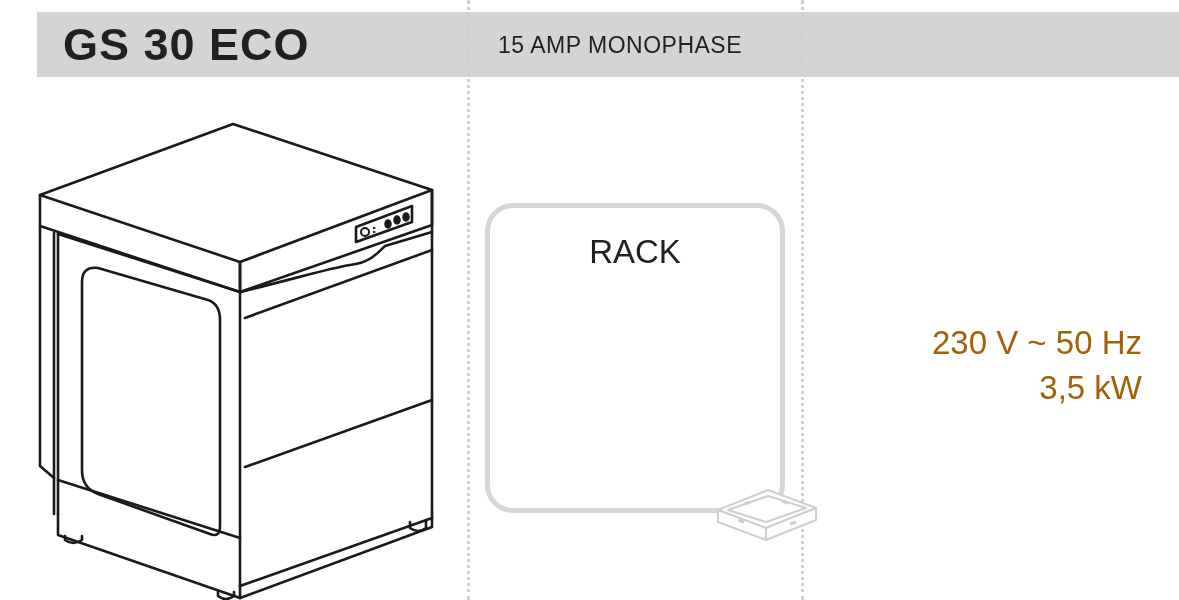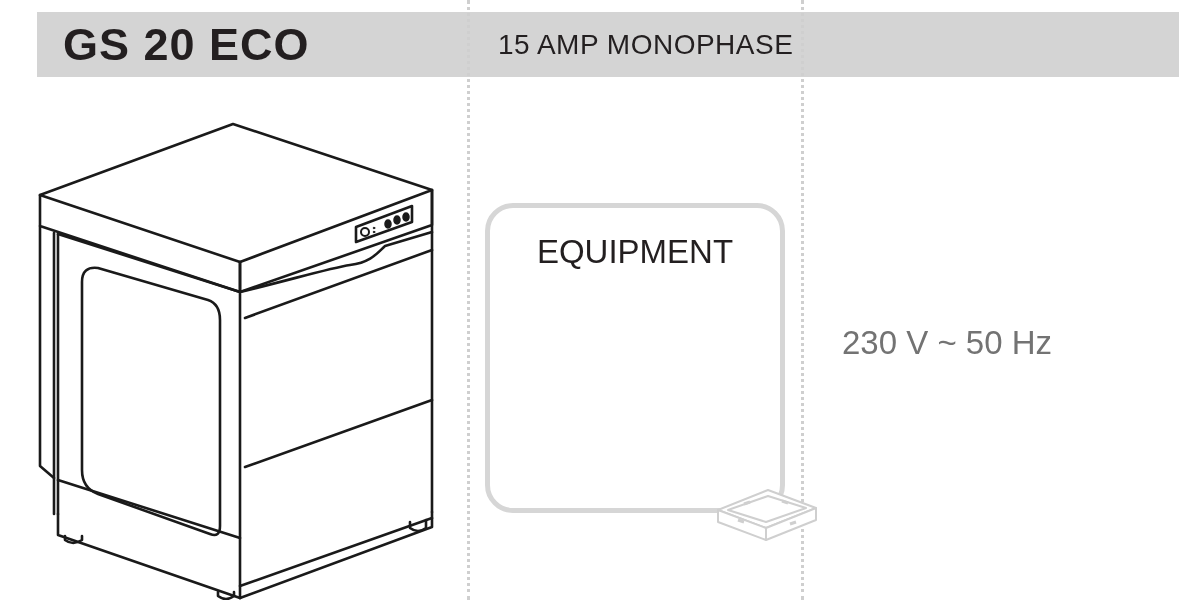--- a/index.html
+++ b/index.html
@@ -1,34 +1,34 @@
 <!DOCTYPE html>
 <html><head>
 <meta charset="utf-8">
 <style>
   html, body { margin:0; padding:0; background:#ffffff; }
   body { width:1179px; height:600px; position:relative; overflow:hidden; font-family:"Liberation Sans", sans-serif; color:#231f20; }
   .header-bar { position:absolute; left:37px; top:12px; width:1142px; height:65px; background:#d4d4d4; }
   .model-title { position:absolute; left:63px; top:14px; font-size:45px; font-weight:bold; line-height:62px; letter-spacing:1px; color:#231f20; }
-  .power-type { position:absolute; left:498px; top:14px; font-size:28px; line-height:62px; color:#231f20; font-weight:normal; letter-spacing:0.5px; }
+  .power-type { position:absolute; left:498px; top:14px; font-size:23px; line-height:62px; color:#231f20; font-weight:normal; letter-spacing:0.5px; }
   .divider { position:absolute; top:0; width:0; height:600px; border-left:3px dotted #cfcfcf; }
   .divider.d1 { left:467px; }
   .divider.d2 { left:801px; }
   .machine { position:absolute; left:0; top:110px; width:460px; height:490px; }
   .rack-box { position:absolute; left:485px; top:203px; width:300px; height:310px; border:5px solid #d6d6d6; border-radius:28px; box-sizing:border-box; }
   .rack-text { position:absolute; left:485px; top:228px; width:300px; text-align:center; font-size:33px; line-height:47.5px; color:#231f20; }
   .rack-text div { white-space:nowrap; }
   .rack-icon { position:absolute; left:712px; top:484px; width:106px; height:60px; }
-  .spec-text { position:absolute; left:842px; top:320px; width:300px; text-align:left; font-size:33px; line-height:45px; color:#737373; }
+  .spec-text { position:absolute; left:842px; top:320px; width:300px; text-align:right; font-size:33px; line-height:45px; color:#a16207; }
 </style>
 </head>
 <body>
 
 <div class="header-bar"></div>
-<div class="model-title">GS 20 ECO</div>
+<div class="model-title">GS 30 ECO</div>
 <div class="power-type">15 AMP MONOPHASE</div>
 
 <div class="divider d1"></div>
 <div class="divider d2"></div>
 
 <svg class="machine" viewBox="0 110 460 490" width="460" height="490" fill="none" stroke="#1a1a1a" stroke-width="2.6" stroke-linejoin="round" stroke-linecap="round">
 
   <polygon points="40,195 233,124 432,190 240,262" fill="#fff"></polygon>
 
   <polyline points="40,195 40,226 240,292"></polyline>
@@ -63,29 +63,30 @@
   <ellipse cx="397" cy="220" rx="3" ry="4" fill="#1a1a1a" stroke-width="1.5"></ellipse>
   <ellipse cx="406" cy="217" rx="3" ry="4" fill="#1a1a1a" stroke-width="1.5"></ellipse>
 
   <path d="M65,536 L65,540 Q73,546 82,540 L82,536"></path>
   <path d="M218,592 L218,596 Q226,602 234,596 L234,592"></path>
   <path d="M410,522 L410,528 Q418,534 426,528 L426,520"></path>
 </svg>
 
 <div class="rack-box"></div>
 <div class="rack-text">
-  <div>EQUIPMENT</div>
+  <div>RACK</div>
 </div>
 
 <svg class="rack-icon" viewBox="0 0 106 60" width="106" height="60" fill="#fff" stroke="#cfcfcf" stroke-width="2" stroke-linejoin="round">
   <polygon points="6,26 56,6 104,24 54,44"></polygon>
   <polygon points="6,26 54,44 54,56 6,38"></polygon>
   <polygon points="54,44 104,24 104,36 54,56"></polygon>
   <polygon points="16,26 56,12 94,24 54,38" fill="none"></polygon>
   <line x1="32" y1="20" x2="38" y2="18" stroke-width="3"></line>
   <line x1="70" y1="17" x2="76" y2="19" stroke-width="3"></line>
   <line x1="26" y1="36" x2="32" y2="38" stroke-width="3"></line>
   <line x1="78" y1="40" x2="84" y2="38" stroke-width="3"></line>
 </svg>
 
 <div class="spec-text">
   <div>230 V ~ 50 Hz</div>
+  <div>3,5 kW</div>
 </div>
 
 </body></html>

